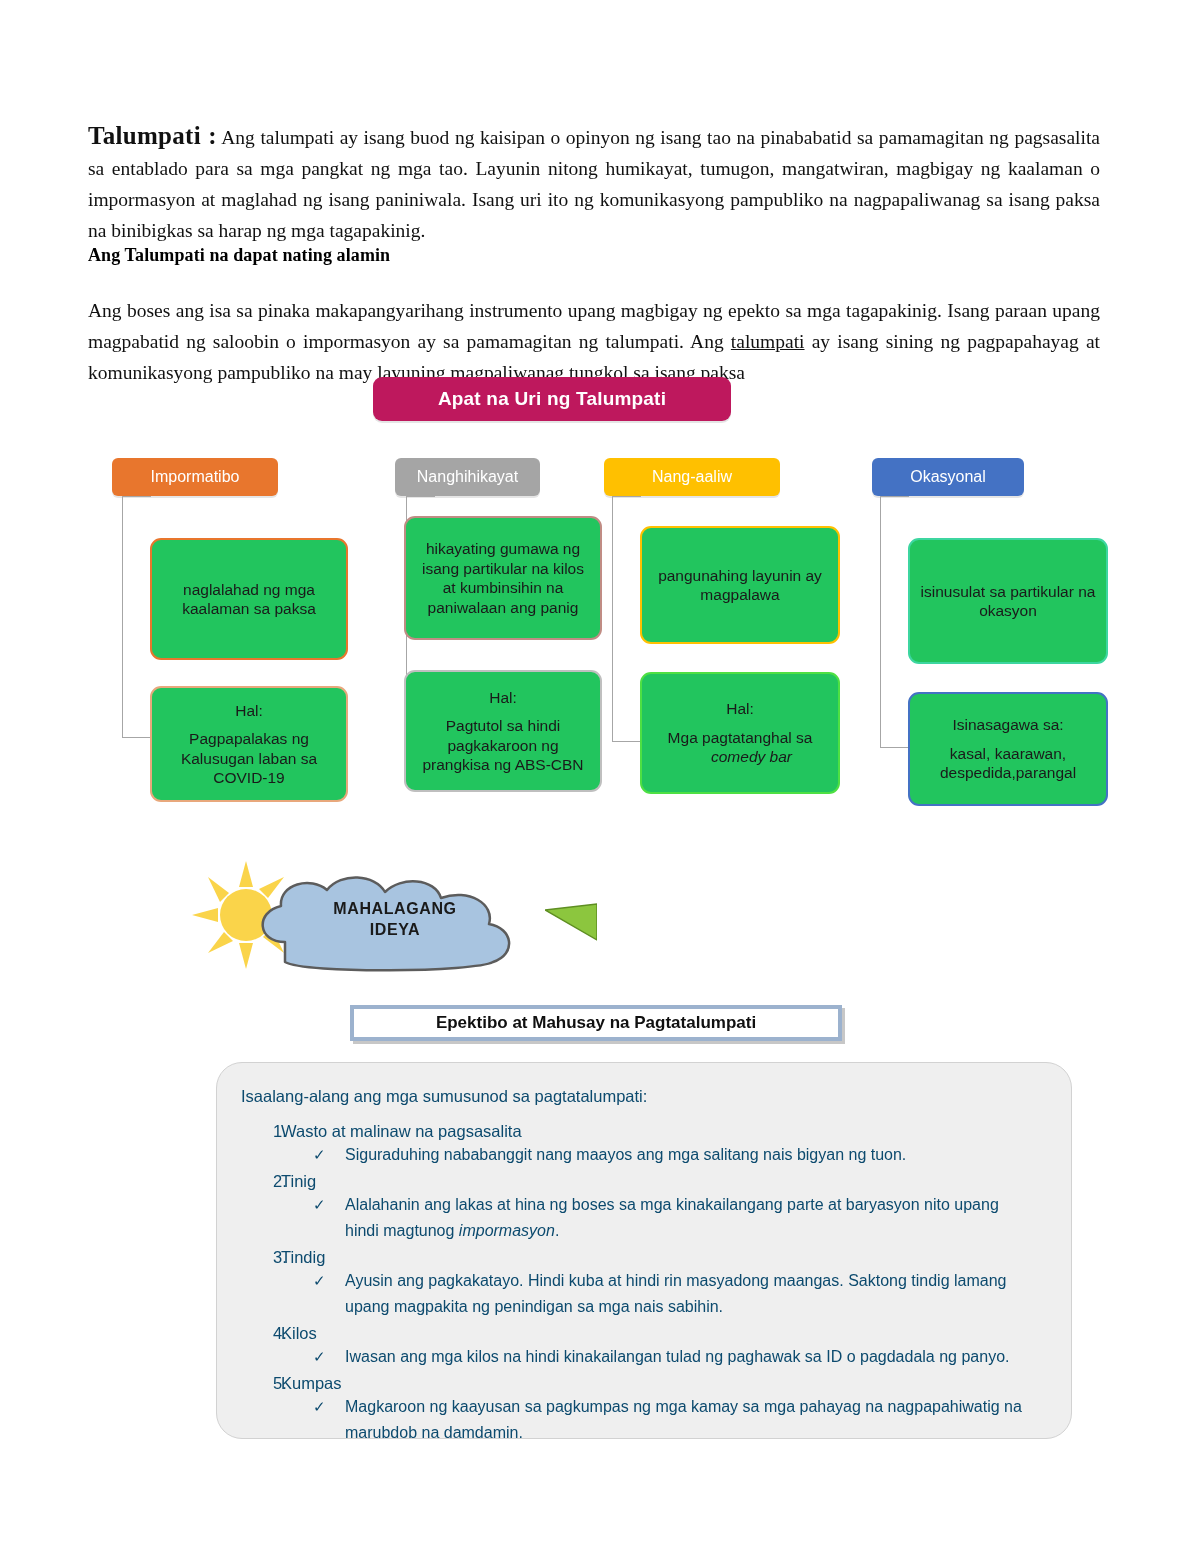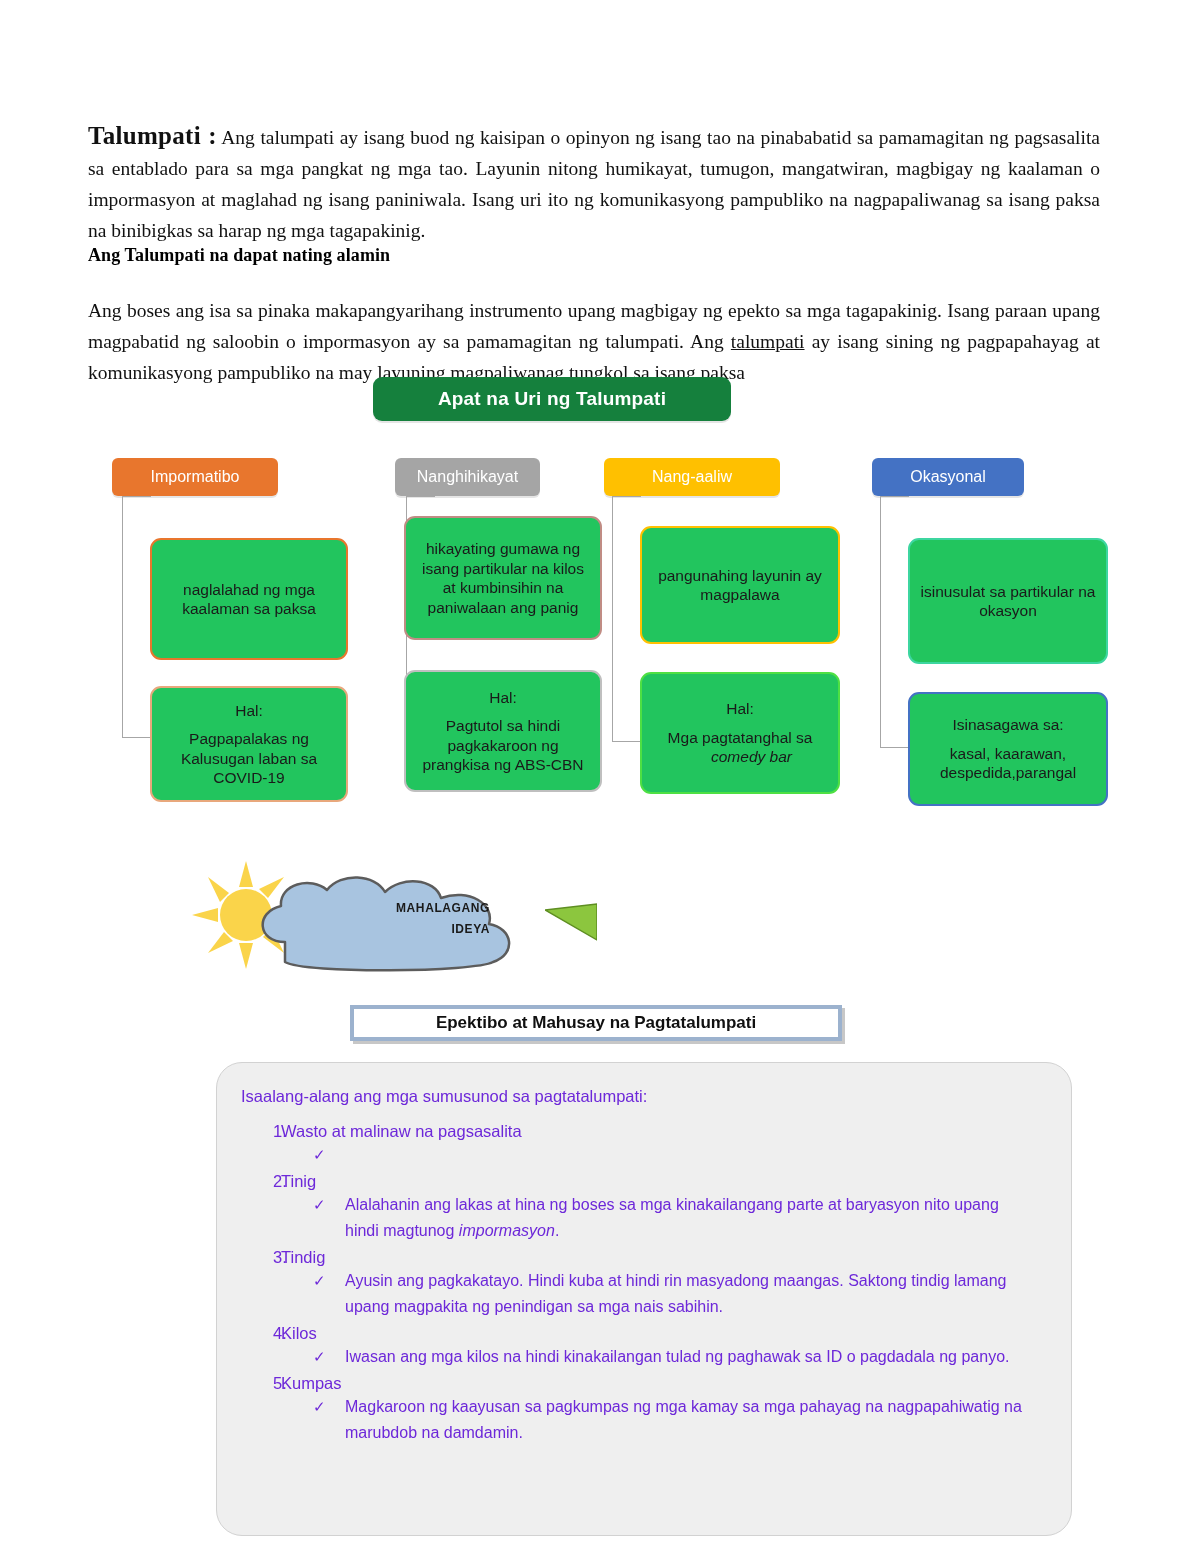--- a/index.html
+++ b/index.html
@@ -151,23 +151,23 @@
     left: 245px;
     top: 14px;
     width: 300px;
     height: 110px;
   }
   #cloud-label {
     position: absolute;
     left: 300px;
     top: 42px;
     width: 190px;
-    text-align: right;
-    font-family: "Liberation Sans", sans-serif;
-    font-size: 12px;
+    text-align: center;
+    font-family: "Liberation Sans", sans-serif;
+    font-size: 16px;
     font-weight: bold;
     letter-spacing: .6px;
     line-height: 21px;
     color: #1a1a1a;
     z-index: 3;
   }
   #callout {
     position: absolute;
     left: 595px;
     top: 30px;
@@ -212,28 +212,28 @@
     color: #101010;
     box-shadow: 3px 3px 0 rgba(0,0,0,.22);
   }
 
   
   #tips-panel {
     position: absolute;
     left: 216px;
     top: 1062px;
     width: 856px;
-    height: 474px;
+    height: 377px;
     background: #EFEFEF;
     border: 1px solid #D2D2D2;
     border-radius: 26px;
     box-sizing: border-box;
     padding: 24px 34px 20px 24px;
     font-family: "Liberation Sans", sans-serif;
-    color: #6d28d9;
+    color: #0c4a6e;
   }
   #tips-intro {
     font-size: 16.5px;
     margin: 0 0 14px 0;
   }
   .tip-item { margin-bottom: 2px; }
   .tip-row {
     display: flex;
     font-size: 16.5px;
     line-height: 22px;
@@ -261,21 +261,21 @@
   </p>
 
   <div id="section-heading">Ang Talumpati na dapat nating alamin</div>
 
   <p class="prose" id="section-para">
     <span>Ang boses ang isa sa pinaka makapangyarihang instrumento upang magbigay ng epekto sa mga  tagapakinig. Isang paraan upang magpabatid ng saloobin o impormasyon ay sa pamamagitan ng talumpati. Ang  </span><span class="u">talumpati</span><span> ay isang sining ng pagpapahayag at komunikasyong pampubliko na may layuning  magpaliwanag tungkol sa isang paksa</span>
   </p>
 
   <div id="diagram">
 
-    <div class="dia-title" style="background: #15803d;">Apat na Uri ng Talumpati</div>
+    <div class="dia-title" style="background: #be185d;">Apat na Uri ng Talumpati</div>
 
     <div class="col col-1">
       <div class="cat-head" style="background: rgb(232, 118, 45);">Impormatibo</div>
       <div class="connector" style="left:10px; top:38px; height:240px;"></div>
       <div class="node" style="left: 38px; top: 80px; width: 198px; height: 122px; border: 2px solid rgb(232, 118, 45);">
         <span>naglalahad ng mga kaalaman sa paksa</span>
       </div>
       <div class="node" style="left: 38px; top: 228px; width: 198px; height: 116px; border: 2px solid rgb(232, 168, 124);">
         <span class="hal">Hal:</span>
         <span>Pagpapalakas ng Kalusugan laban sa COVID-19</span>
@@ -357,20 +357,21 @@
   <div id="tips-panel">
     <div id="tips-intro">Isaalang-alang ang mga sumusunod sa pagtatalumpati:</div>
 
     <div class="tip-item">
       <div class="tip-row">
         <span class="tip-num">1.</span>
         <span class="tip-title">Wasto at malinaw na pagsasalita</span>
       </div>
       <div class="tip-sub">
         <span class="tip-check">✓</span>
+        <span class="tip-text">Siguraduhing nababanggit nang maayos ang mga salitang nais bigyan ng tuon.</span>
       </div>
     </div>
 
     <div class="tip-item">
       <div class="tip-row">
         <span class="tip-num">2.</span>
         <span class="tip-title">Tinig</span>
       </div>
       <div class="tip-sub">
         <span class="tip-check">✓</span>

